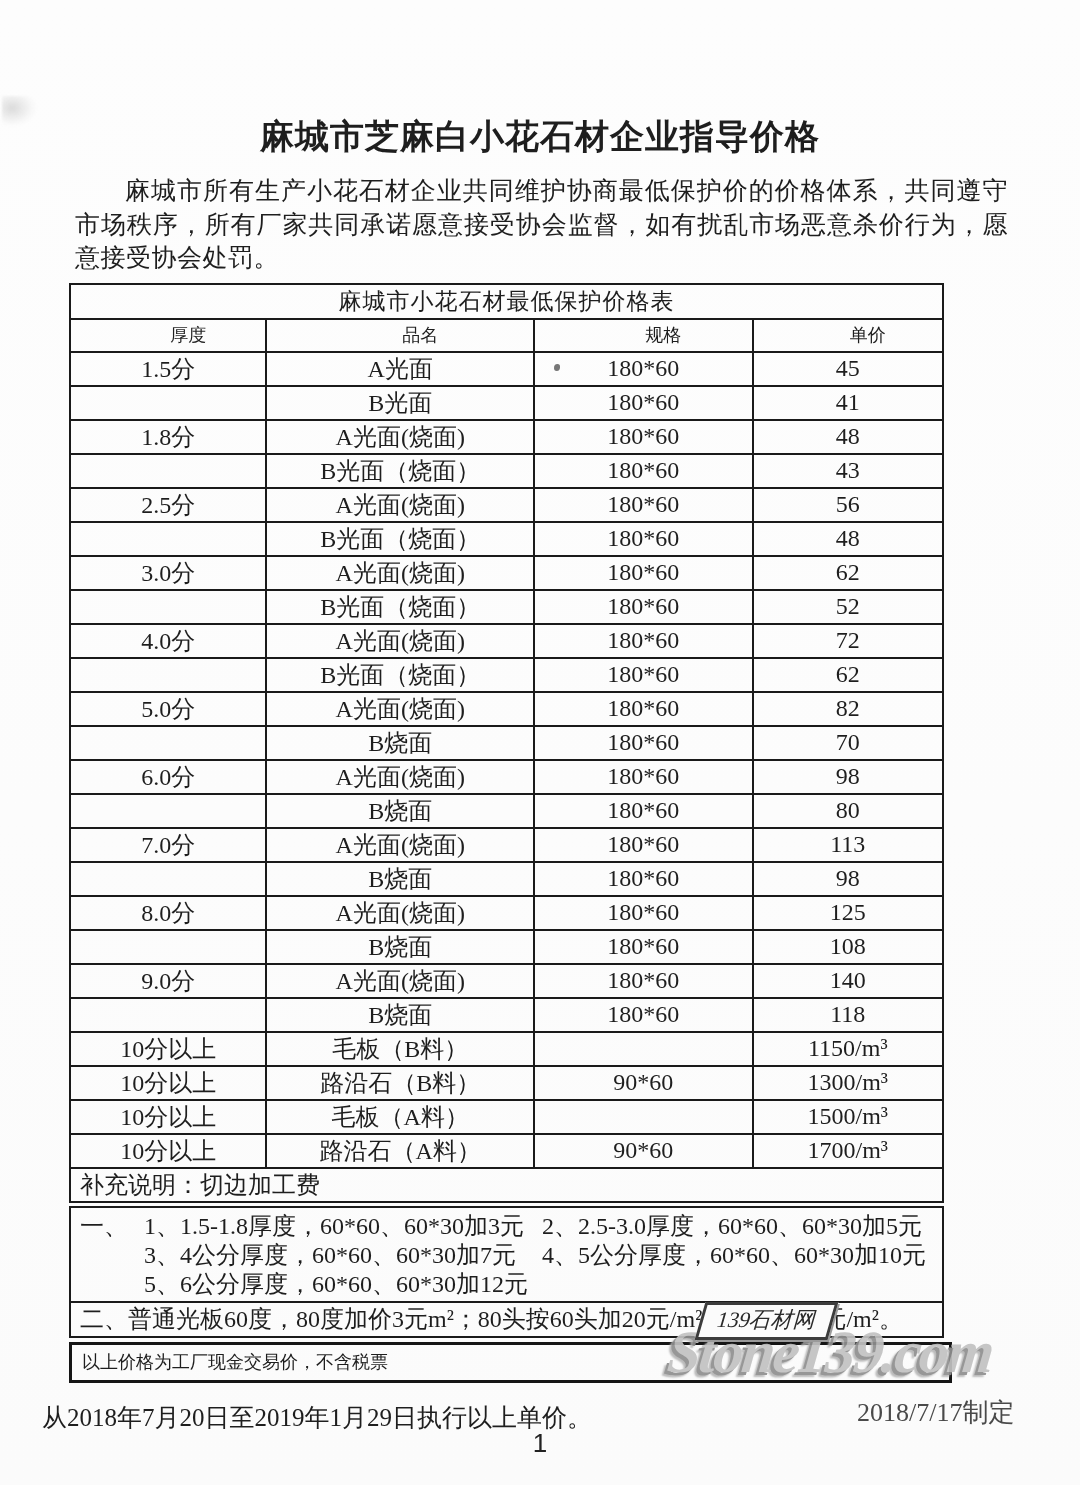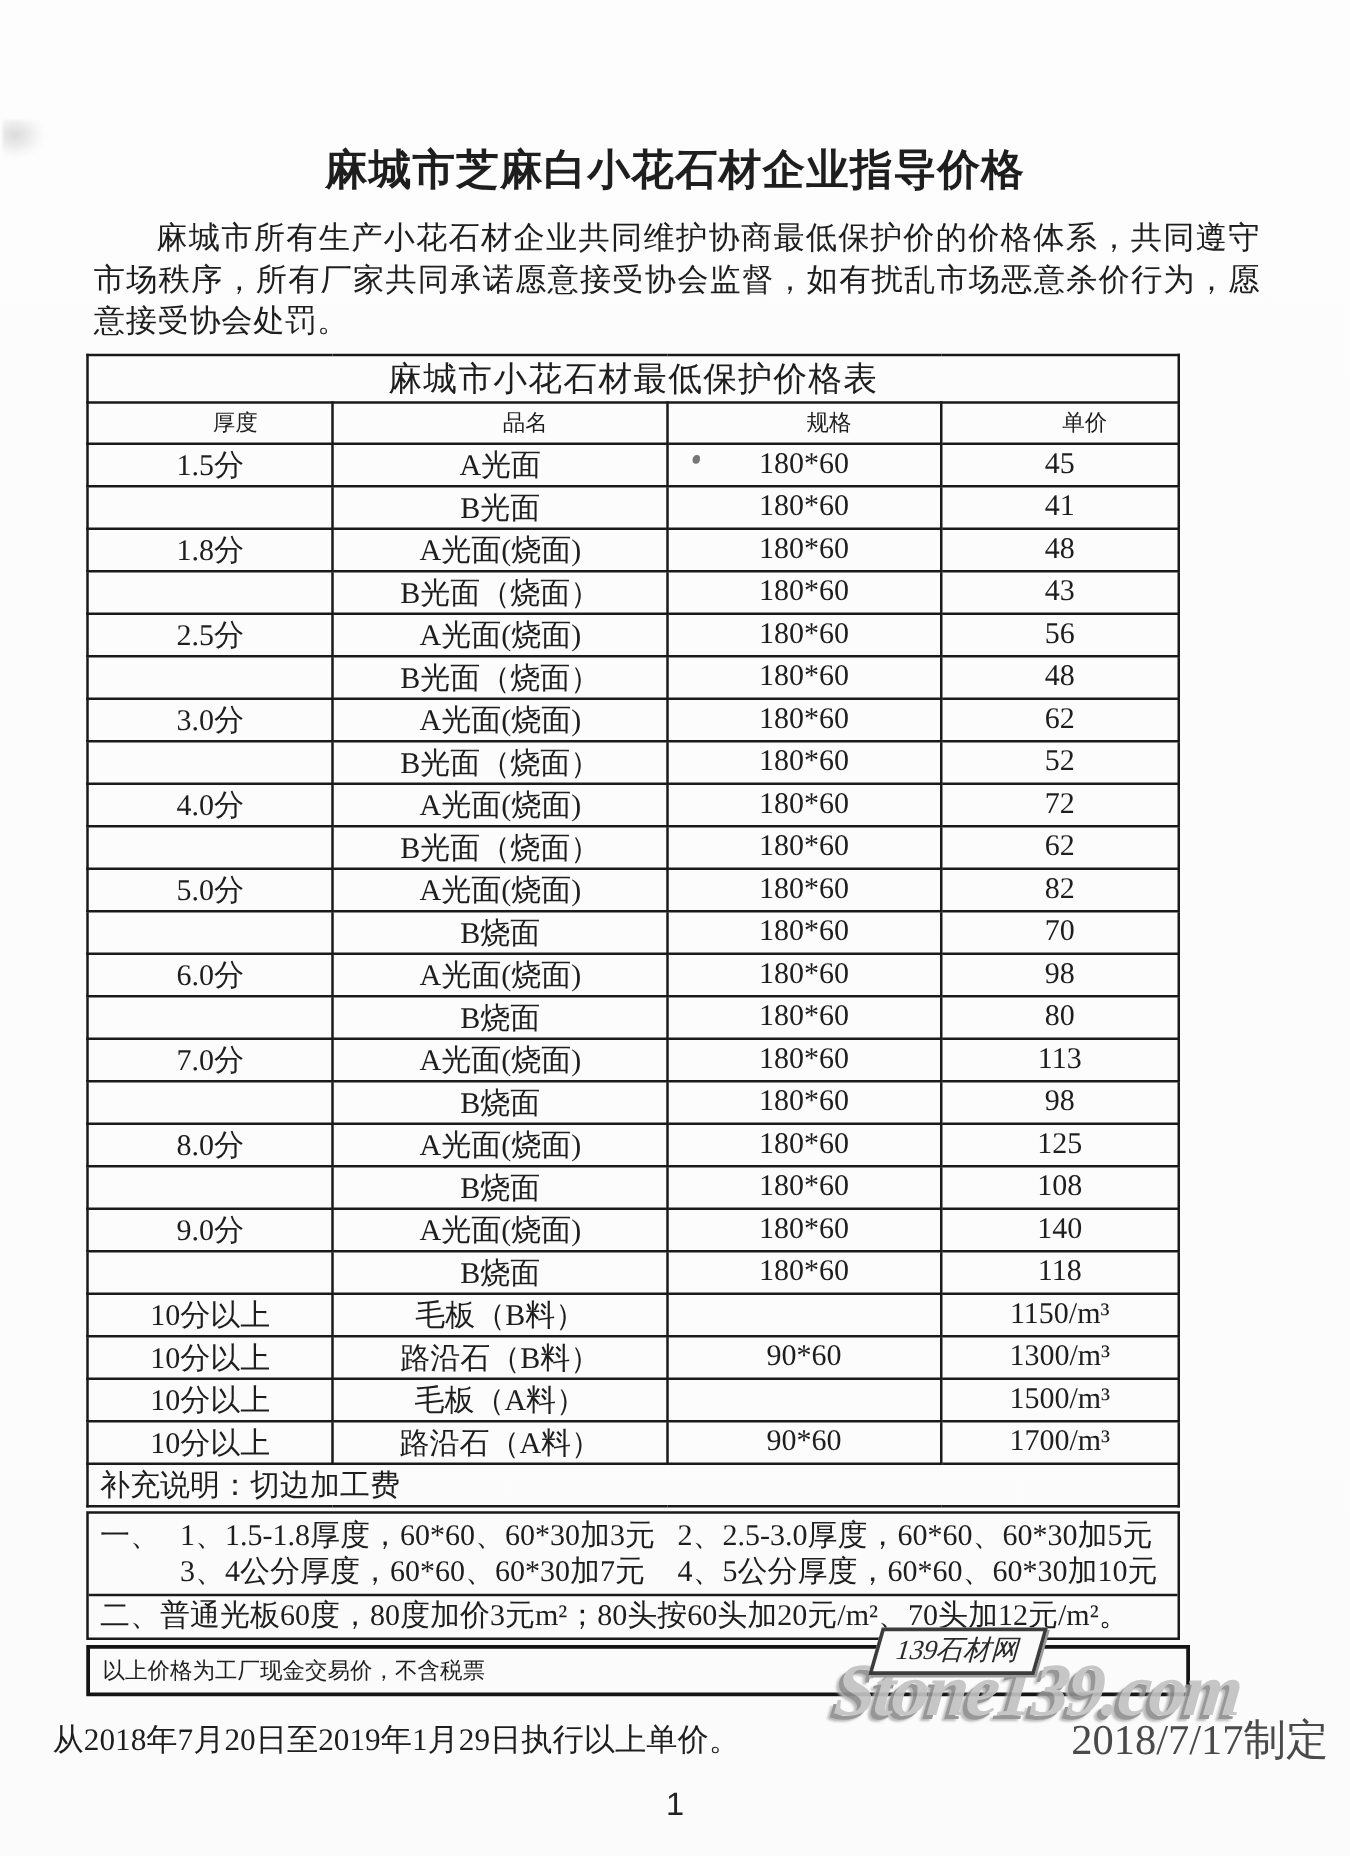--- a/index.html
+++ b/index.html
@@ -45,21 +45,21 @@
     text-align:center;
     vertical-align:middle;
     padding:0;
     height:30.2px;
     font-weight:normal;
     overflow:hidden;
     white-space:nowrap;
   }
   table.price .caption-cell{
     height:33px;
-    font-size:27px;
+    font-size:23px;
     letter-spacing:1px;
   }
   table.price .header-row th{
     height:31px;
     font-size:18px;
     padding-left:40px;
   }
   table.price .supplement-cell{
     height:31px;
     text-align:left;
@@ -105,21 +105,21 @@
     position:relative;
     margin:18px 0 0 42px;
     font-size:25px;
     height:32px;
   }
   .made-date{
     position:absolute;
     left:815px;
     top:-6px;
     color:#4a4a4a;
-    font-size:34px;
+    font-size:26px;
     white-space:nowrap;
   }
   .watermark{
     position:absolute;
     left:668px;top:1296px;
     width:412px;height:110px;
     pointer-events:none;
   }
   .wm-text{
     position:absolute;
@@ -360,20 +360,21 @@
       <div class="note-pairs" id="note-pairs">
           <div class="pair-row">
             <span class="pair-cell">1、1.5-1.8厚度，60*60、60*30加3元</span>
             <span class="pair-cell">2、2.5-3.0厚度，60*60、60*30加5元</span>
           </div>
           <div class="pair-row">
             <span class="pair-cell">3、4公分厚度，60*60、60*30加7元</span>
             <span class="pair-cell">4、5公分厚度，60*60、60*30加10元</span>
           </div>
           <div class="pair-row">
+            <span class="pair-cell">5、6公分厚度，60*60、60*30加12元</span>
             <span class="pair-cell"></span>
           </div>
         </div>
     </div>
     <div class="note-2">二、普通光板60度，80度加价3元m²；80头按60头加20元/m²、70头加12元/m²。</div>
   </div>
 
   <div class="cash-box">以上价格为工厂现金交易价，不含税票</div>
 
   <div class="footer-row">

